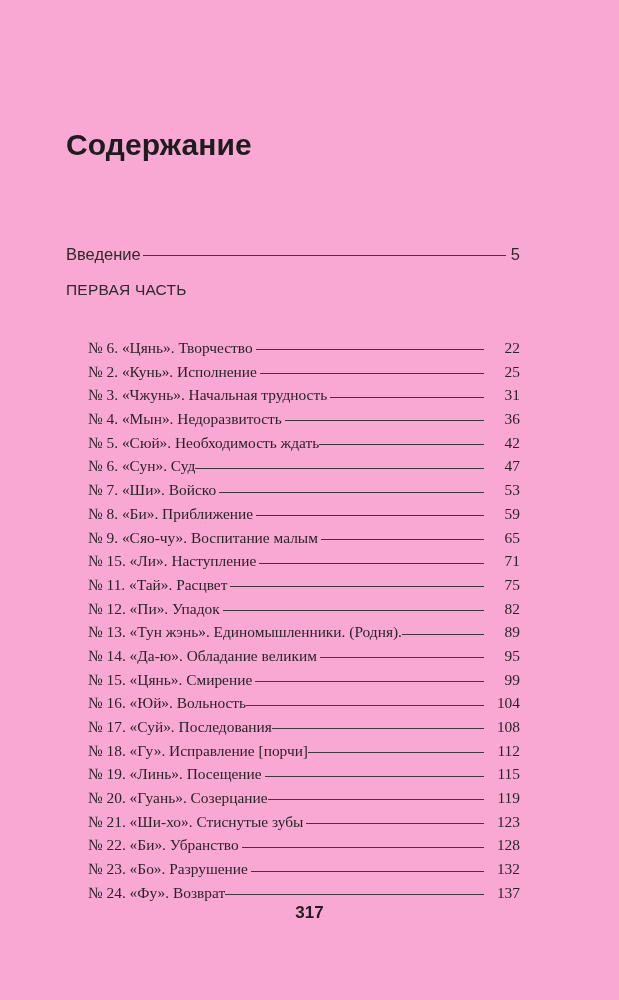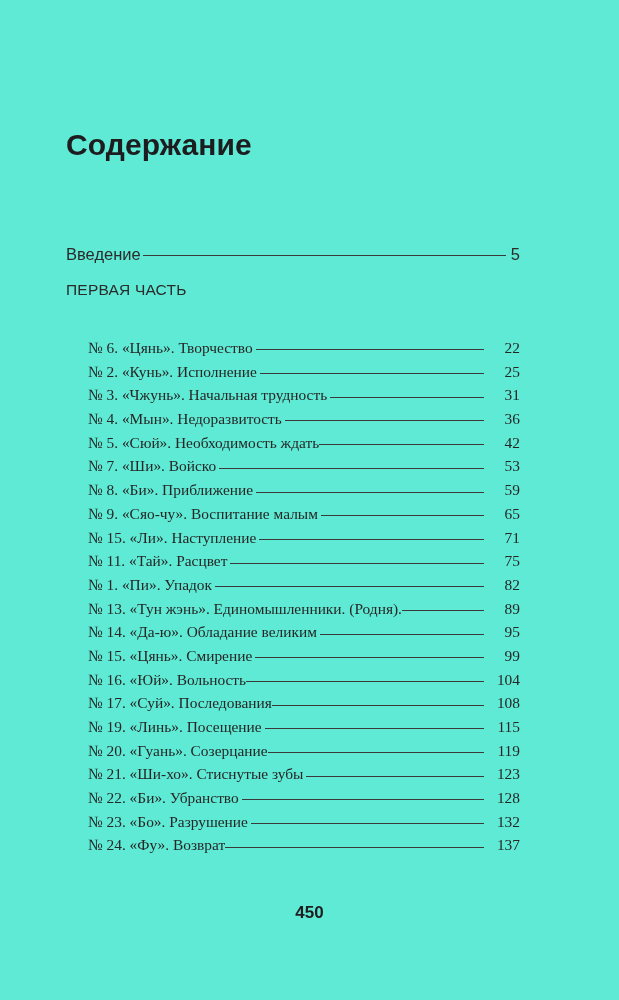--- a/index.html
+++ b/index.html
@@ -14,21 +14,21 @@
     position: relative;
     overflow: hidden;
     font-family: "Liberation Serif", serif;
     color: #262626;
     -webkit-font-smoothing: antialiased;
   }
 
   .page {
     position: absolute;
     inset: 0;
-    background: #5eead4;
+    background: #f9a8d4;
   }
 
   
   .doc-title {
     position: absolute;
     left: 66px;
     top: 108px;
     font-family: "Liberation Sans", sans-serif;
     font-weight: 700;
     font-size: 30px;
@@ -170,20 +170,25 @@
         <div class="row">
           <span class="label">№ 4. «Мын». Недоразвитость</span>
           <span class="leader"></span>
           <span class="pageno">36</span>
         </div>
         <div class="row tight">
           <span class="label">№ 5. «Сюй». Необходимость ждать</span>
           <span class="leader"></span>
           <span class="pageno">42</span>
         </div>
+        <div class="row tight">
+          <span class="label">№ 6. «Сун». Суд</span>
+          <span class="leader"></span>
+          <span class="pageno">47</span>
+        </div>
         <div class="row">
           <span class="label">№ 7. «Ши». Войско</span>
           <span class="leader"></span>
           <span class="pageno">53</span>
         </div>
         <div class="row">
           <span class="label">№ 8. «Би». Приближение</span>
           <span class="leader"></span>
           <span class="pageno">59</span>
         </div>
@@ -196,21 +201,21 @@
           <span class="label">№ 15. «Ли». Наступление</span>
           <span class="leader"></span>
           <span class="pageno">71</span>
         </div>
         <div class="row">
           <span class="label">№ 11. «Тай». Расцвет</span>
           <span class="leader"></span>
           <span class="pageno">75</span>
         </div>
         <div class="row">
-          <span class="label">№ 1. «Пи». Упадок</span>
+          <span class="label">№ 12. «Пи». Упадок</span>
           <span class="leader"></span>
           <span class="pageno">82</span>
         </div>
         <div class="row tight">
           <span class="label">№ 13. «Тун жэнь». Единомышленники. (Родня).</span>
           <span class="leader"></span>
           <span class="pageno">89</span>
         </div>
         <div class="row">
           <span class="label">№ 14. «Да-ю». Обладание великим</span>
@@ -225,20 +230,25 @@
         <div class="row tight">
           <span class="label">№ 16. «Юй». Вольность</span>
           <span class="leader"></span>
           <span class="pageno">104</span>
         </div>
         <div class="row tight">
           <span class="label">№ 17. «Суй». Последования</span>
           <span class="leader"></span>
           <span class="pageno">108</span>
         </div>
+        <div class="row tight">
+          <span class="label">№ 18. «Гу». Исправление [порчи]</span>
+          <span class="leader"></span>
+          <span class="pageno">112</span>
+        </div>
         <div class="row">
           <span class="label">№ 19. «Линь». Посещение</span>
           <span class="leader"></span>
           <span class="pageno">115</span>
         </div>
         <div class="row tight">
           <span class="label">№ 20. «Гуань». Созерцание</span>
           <span class="leader"></span>
           <span class="pageno">119</span>
         </div>
@@ -259,15 +269,15 @@
         </div>
         <div class="row tight">
           <span class="label">№ 24. «Фу». Возврат</span>
           <span class="leader"></span>
           <span class="pageno">137</span>
         </div>
       </div>
 
   </div>
 
-  <div class="folio">450</div>
+  <div class="folio">317</div>
 
 </div>
 
 </body></html>

